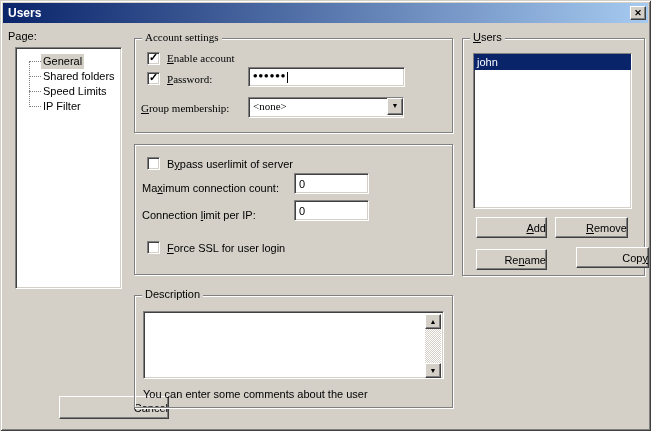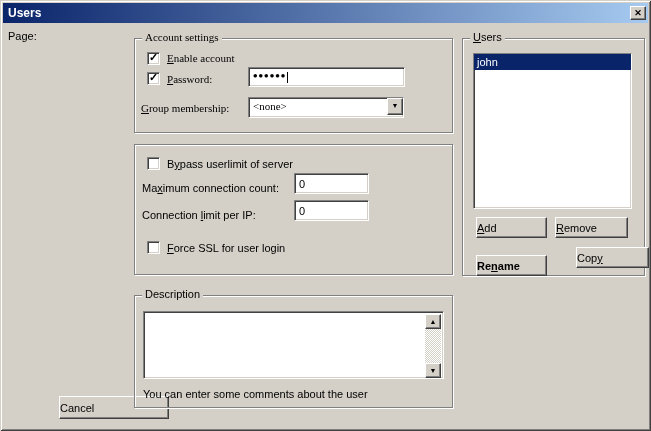--- a/index.html
+++ b/index.html
@@ -37,21 +37,21 @@
   .label { position:absolute; white-space:nowrap; }
   .mn { text-decoration:underline; }
 
   
   .btn {
     position:absolute; background:#D4D0C8;
     border-top:1px solid #FFFFFF; border-left:1px solid #FFFFFF;
     border-right:1px solid #404040; border-bottom:1px solid #404040;
     box-shadow: inset -1px -1px 0 #808080, inset 1px 1px 0 #D4D0C8;
     text-align:center; font-size:11px; cursor:default;
-    display:flex; align-items:center; justify-content:flex-start;
+    display:flex; align-items:center; justify-content:flex-end;
   }
   .btn-default { border:1px solid #000000;
     box-shadow: inset 1px 1px 0 #FFFFFF, inset -1px -1px 0 #808080; }
 
   
   .sunken {
     position:absolute; background:#FFFFFF;
     border-top:1px solid #808080; border-left:1px solid #808080;
     border-bottom:1px solid #FFFFFF; border-right:1px solid #FFFFFF;
     box-shadow: inset 1px 1px 0 #404040, inset -1px -1px 0 #D4D0C8;
@@ -133,20 +133,39 @@
 <div class="win">
 
   <div class="titlebar">
     <span class="title-text">Users</span>
   </div>
   <div class="close-btn">
     <span>✕</span>
   </div>
 
   <span class="label" style="left:8px; top:30px;">Page:</span>
+  <div class="sunken" style="left:15px; top:47px; width:107px; height:242px;">
+    <div class="tree-vline" style="left:13px; top:13px; height:46px;"></div>
+    <div class="tree-row" style="top:6px;">
+      <span class="tree-hline"></span>
+      <span class="tree-label tree-sel">General</span>
+    </div>
+    <div class="tree-row" style="top:21px;">
+      <span class="tree-hline"></span>
+      <span class="tree-label">Shared folders</span>
+    </div>
+    <div class="tree-row" style="top:36px;">
+      <span class="tree-hline"></span>
+      <span class="tree-label">Speed Limits</span>
+    </div>
+    <div class="tree-row" style="top:51px;">
+      <span class="tree-hline"></span>
+      <span class="tree-label">IP Filter</span>
+    </div>
+  </div>
 
   <div class="btn" style="left:13px; top:396px; width:110px; height:23px;margin-left:46px;">
     <span>Cancel</span>
   </div>
 
   <div class="groupbox" style="left:134px; top:38px; width:319px; height:95px;font-family:Liberation Serif, serif;">
     <span class="group-label">Account settings</span>
 
     <div class="checkbox" style="left:12px; top:13px;">
       <span class="checkmark">✓</span>
@@ -213,21 +232,21 @@
         <span>john</span>
       </div>
     </div>
 
     <div class="btn" style="left:13px; top:178px; width:71px; height:21px;">
       <span><span></span><span class="mn">A</span><span>dd</span></span>
     </div>
     <div class="btn" style="left:92px; top:178px; width:73px; height:21px;">
       <span><span></span><span class="mn">R</span><span>emove</span></span>
     </div>
-    <div class="btn" style="left:13px; top:216px; width:71px; height:21px;font-weight:bold;">
+    <div class="btn" style="left:13px; top:210px; width:71px; height:21px;">
       <span><span>Re</span><span class="mn">n</span><span>ame</span></span>
     </div>
     <div class="btn" style="left:92px; top:208px; width:73px; height:21px;margin-left:21px;">
       <span><span>Cop</span><span class="mn">y</span><span></span></span>
     </div>
   </div>
 
 </div>
 
 </body></html>

